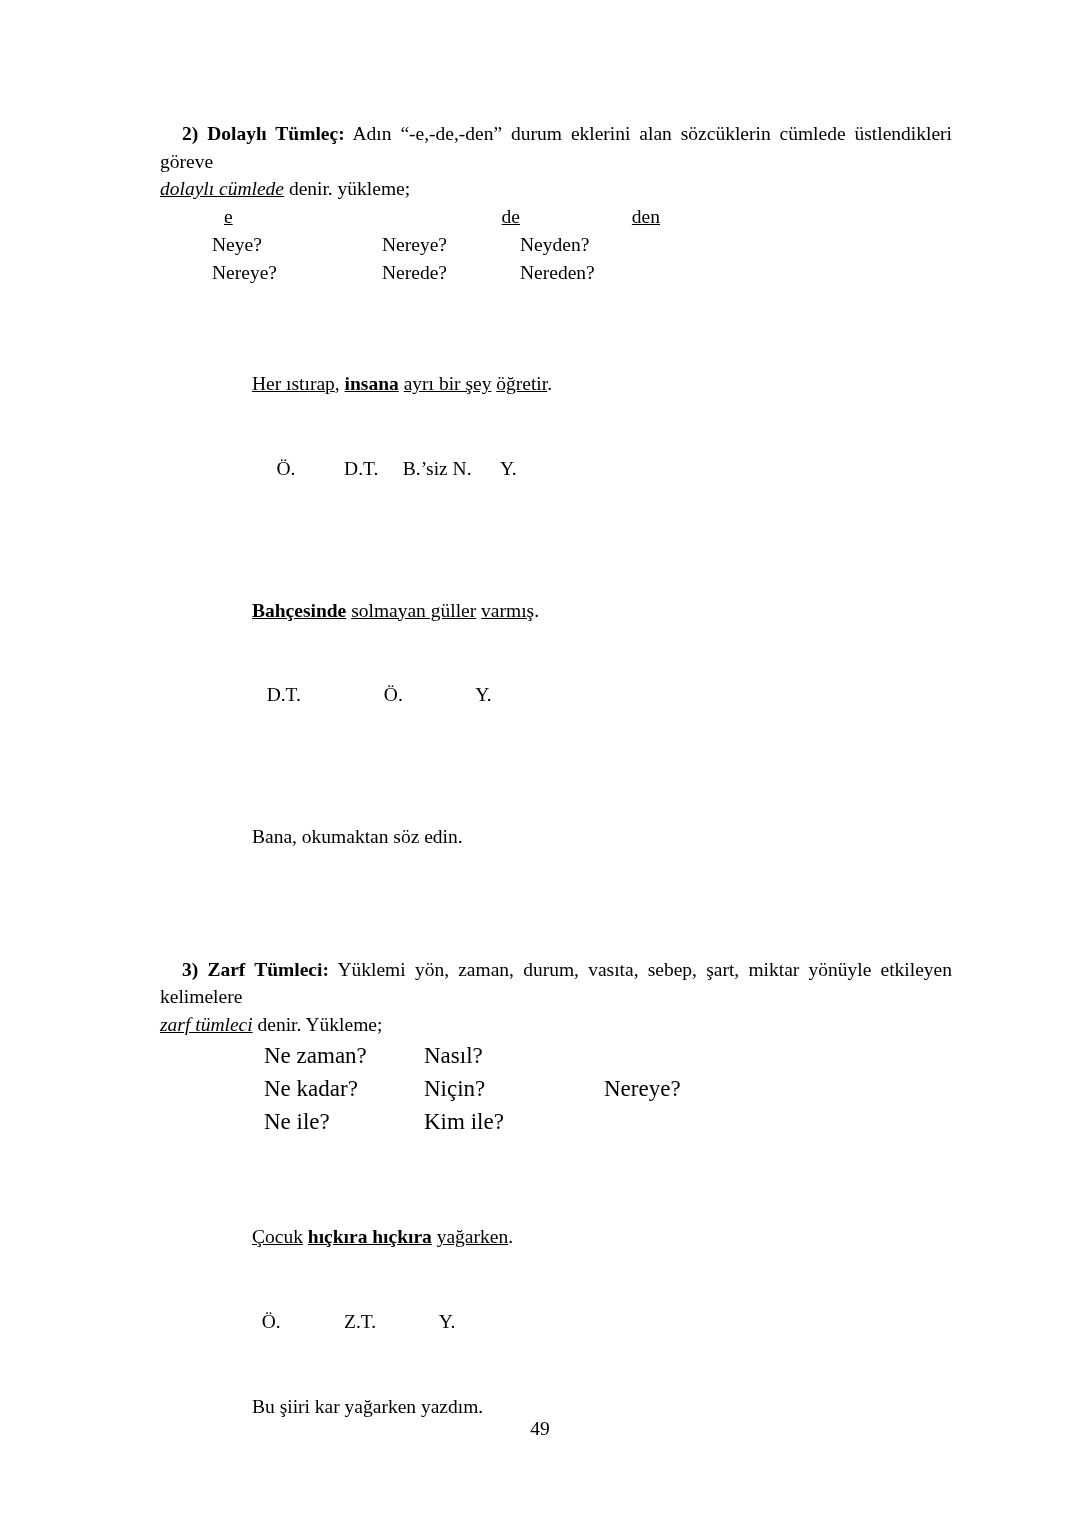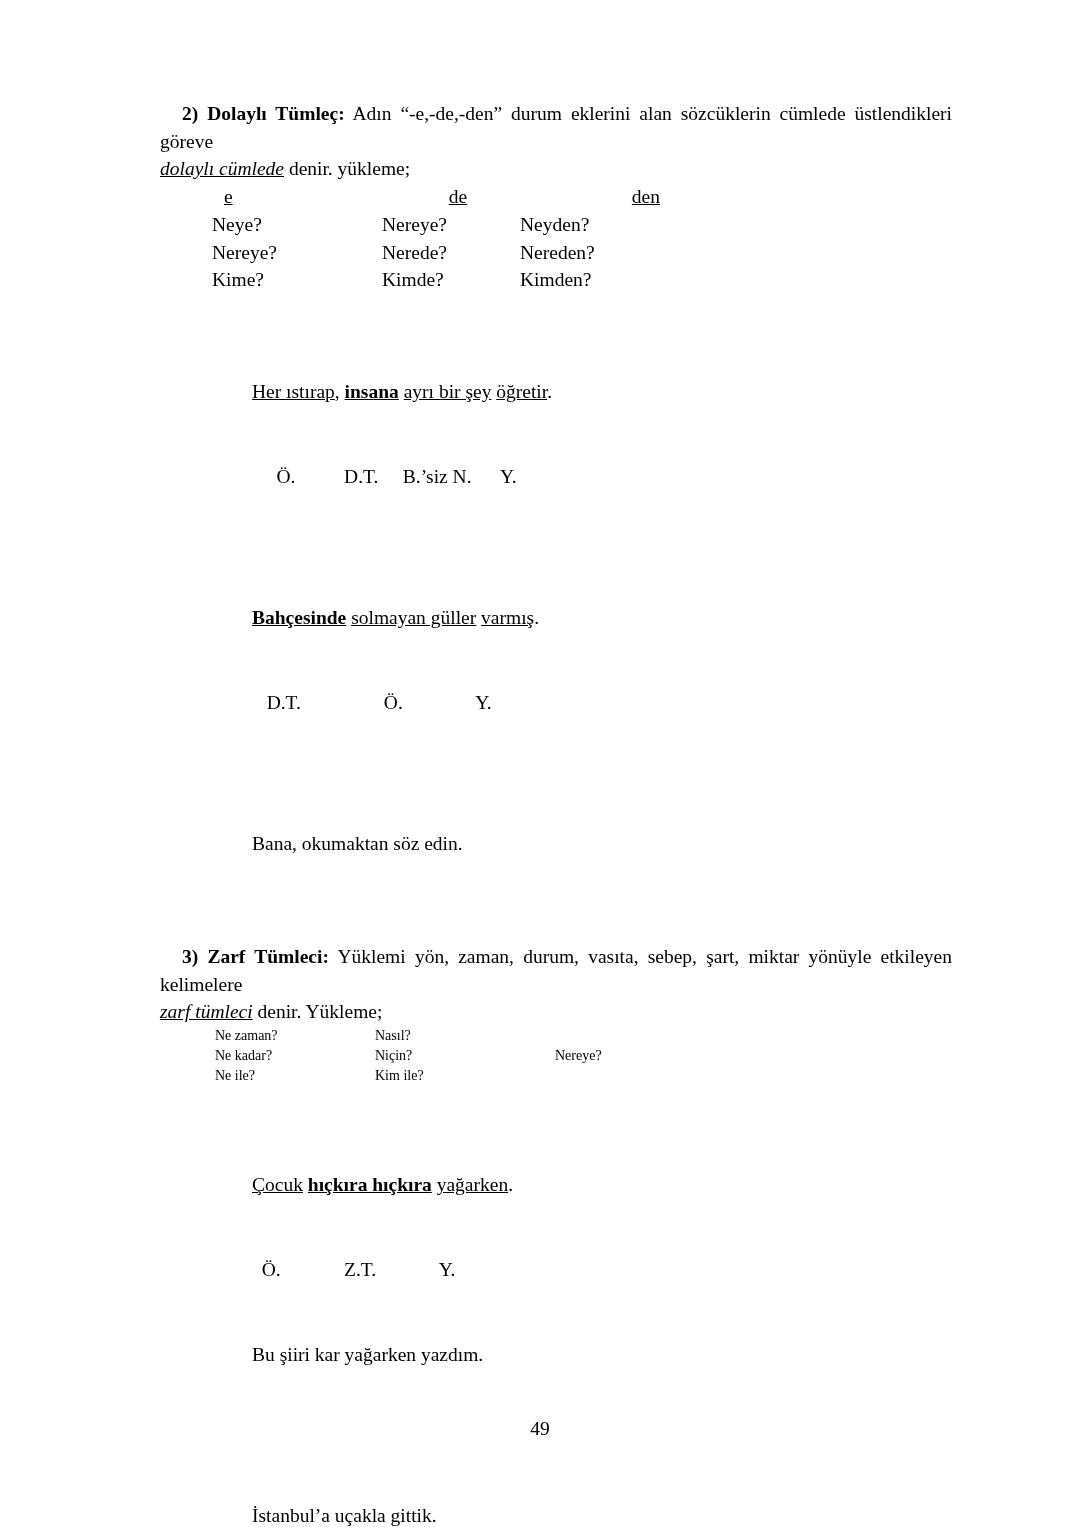--- a/index.html
+++ b/index.html
@@ -22,20 +22,21 @@
     padding: 100px 128px 0 160px;
   }
   p {
     margin: 0;
   }
   .para {
     font-size: 19.5px;
     line-height: 1.42;
     text-align: justify;
     text-justify: inter-word;
+    margin-top: 20px;
   }
   .para.indent {
     text-indent: 22px;
   }
   .b { font-weight: bold; }
   .u { text-decoration: underline; }
   .bu { font-weight: bold; text-decoration: underline; }
   .iu { font-style: italic; text-decoration: underline; }
   .gap-md { height: 20px; }
   .gap-lg { height: 28px; }
@@ -53,35 +54,35 @@
   }
   .case-table td.c1 { width: 158px; }
   .case-table td.c2 { width: 124px; }
   .case-table td.c3 { width: 120px; }
   .case-table tr.head td {
     text-decoration: underline;
     text-align: center;
     padding-bottom: 1px;
   }
   .case-table tr.head td.c1 { text-align: left; padding-left: 12px; }
-  .case-table tr.head td.c2 { text-align: center; padding-left: 14px; }
+  .case-table tr.head td.c2 { text-align: right; padding-left: 14px; }
   .case-table tr.head td.c3 { text-align: right; padding-left: 20px; }
 
   
   .ex {
     margin-left: 92px;
     font-size: 19.5px;
     line-height: 1.45;
     white-space: pre;
   }
   .ex .lbl { letter-spacing: 0px; }
 
   .qlist {
-    margin-left: 55px;
-    font-size: 14px;
+    margin-left: 104px;
+    font-size: 23px;
     line-height: 1.45;
   }
   .qlist .row { white-space: pre; }
 
   .page-num {
     position: absolute;
     left: 0;
     right: 0;
     top: 1418px;
     text-align: center;
@@ -104,25 +105,20 @@
     </tr>
     <tr>
       <td class="c1">Neye?</td>
       <td class="c2">Nereye?</td>
       <td class="c3">Neyden?</td>
     </tr>
     <tr>
       <td class="c1">Nereye?</td>
       <td class="c2">Nerede?</td>
       <td class="c3">Nereden?</td>
-    </tr>
-    <tr>
-      <td class="c1">Kime?</td>
-      <td class="c2">Kimde?</td>
-      <td class="c3">Kimden?</td>
     </tr>
   </tbody>
     </table>
 
   <div class="gap-lg"></div>
 
   <div class="ex">
     <div><span class="u">Her ıstırap</span><span>, </span><span class="bu">insana</span><span> </span><span class="u">ayrı bir şey</span><span> </span><span class="u">öğretir</span><span>.</span></div>
     <div class="lbl">     Ö.          D.T.     B.’siz N.      Y.</div>
   </div>

